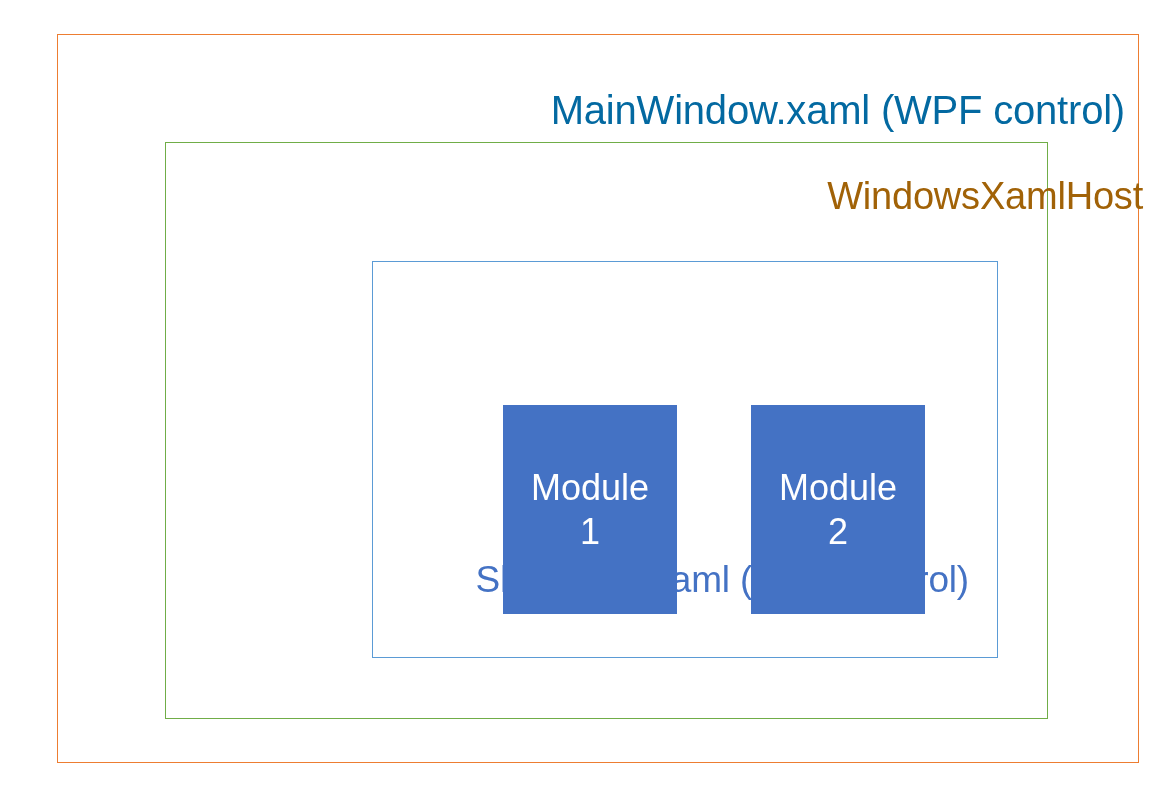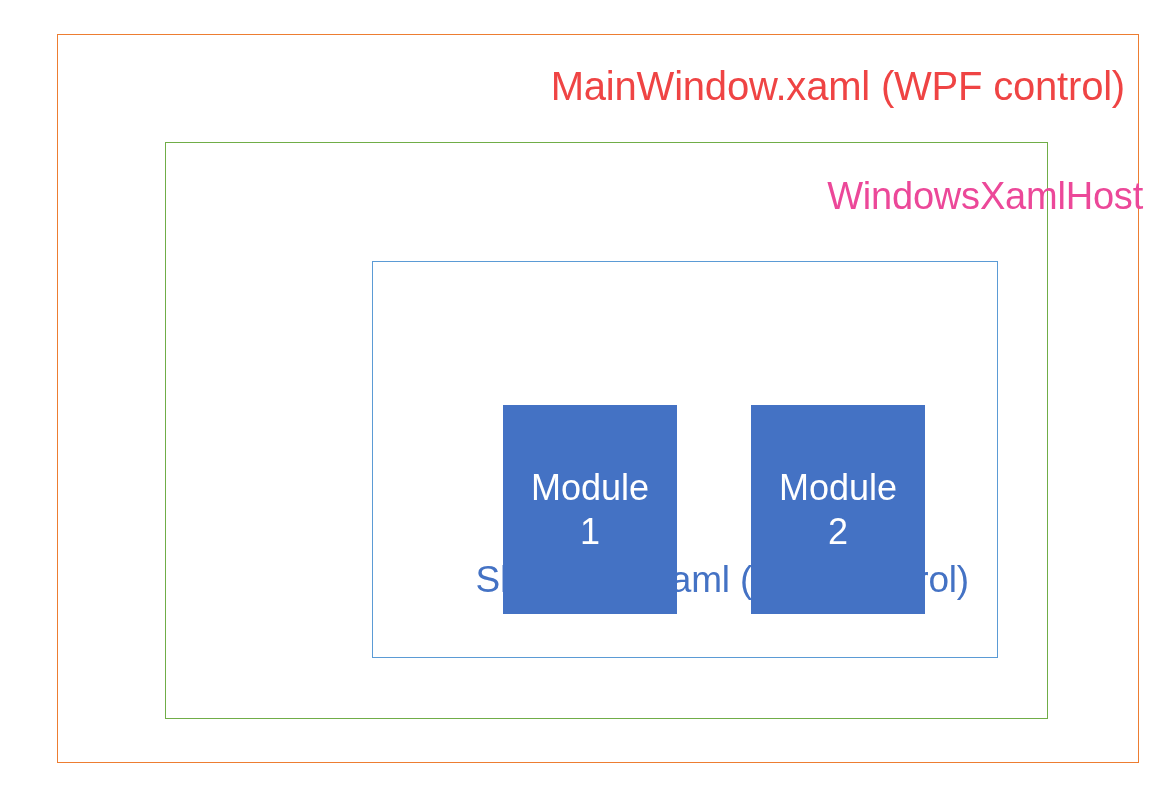--- a/index.html
+++ b/index.html
@@ -104,24 +104,24 @@
     display: block;
     white-space: pre-line;
   }
 </style>
 </head>
 <body>
 
 <div id="canvas" style="background: rgb(255, 255, 255);">
 
   <div class="layer" id="layer-wpf" style="border-color: rgb(237, 125, 49);"></div>
-  <div class="layer-label" id="label-wpf" style="color: #ef4444;">MainWindow.xaml (WPF control)</div>
+  <div class="layer-label" id="label-wpf" style="color: #0369a1; margin-top: 24px;">MainWindow.xaml (WPF control)</div>
 
   <div class="layer" id="layer-host" style="border-color: rgb(112, 173, 71);"></div>
-  <div class="layer-label" id="label-host" style="color: #ec4899;">WindowsXamlHost</div>
+  <div class="layer-label" id="label-host" style="color: #a16207;">WindowsXamlHost</div>
 
   <div class="layer" id="layer-uwp" style="border-color: rgb(91, 155, 213);">
 
     <div class="layer-label" id="label-uwp" style="color: rgb(68, 114, 196);">ShellPage.xaml (UWP control)</div>
 
     <div class="module-row">
       <div class="module-box" style="background: rgb(68, 114, 196); color: rgb(255, 255, 255);">
         <span class="module-text">Module
 1</span>
       </div>

